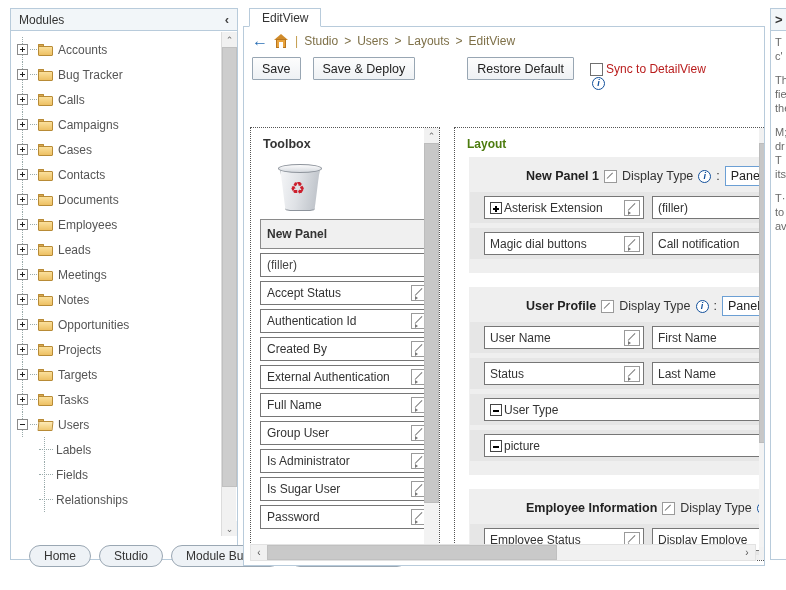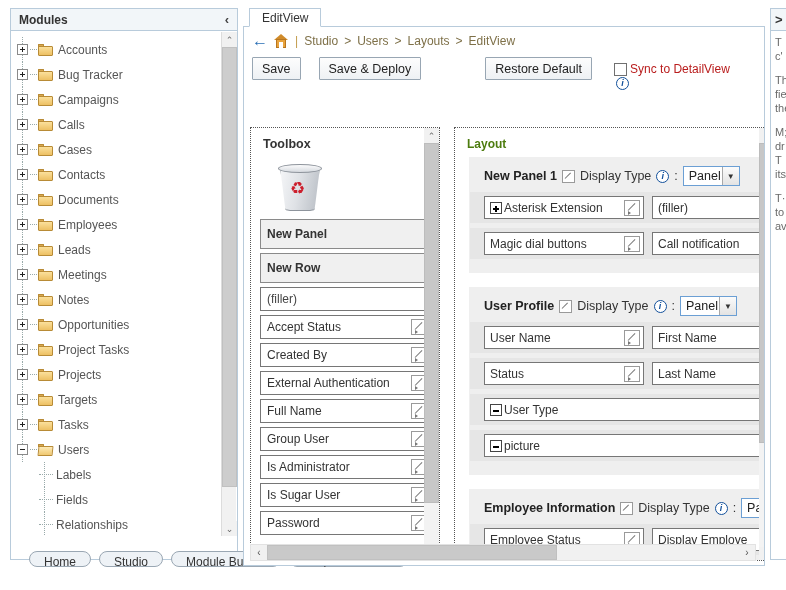--- a/index.html
+++ b/index.html
@@ -21,21 +21,21 @@
     border: 1px solid #b8cbdb;
     background: #fff;
   }
   .sidebar-header {
     height: 22px; background: #f2f6f9;
     border-bottom: 1px solid #b8cbdb;
     display: flex; align-items: center;
     padding: 0 6px 0 8px;
     position: relative;
   }
-  .sidebar-title { font-weight: bold; font-size: 12px; color: #333; }
+  .sidebar-title { font-weight: normal; font-size: 12px; color: #333; }
   .collapse-caret {
     position: absolute; right: 8px; top: 3px;
     font-size: 13px; color: #444; font-weight: bold;
     line-height: 16px; cursor: pointer;
   }
   .tree-wrap {
     position: absolute; left:0; top: 22px;
     width: 226px; height: 505px;
     overflow: hidden;
   }
@@ -104,21 +104,21 @@
     background: #cdcdcd; border: 1px solid #c0c0c0;
     cursor: pointer;
   }
 
   
   .bottom-nav {
     position: absolute; left: 18px; bottom: -8px;
     display: flex; gap: 8px; overflow: hidden;
   }
   .bnav-btn {
-    height: 16px; padding: 3px 14px;
+    height: 22px; padding: 3px 14px;
     border: 1px solid #9aa7b3; background: #eef2f6;
     font-size: 12px; color: #333; border-radius: 11px;
     white-space: nowrap;
   }
 
   
   .main {
     position: absolute; left: 243px; top: 8px;
     width: 522px; height: 558px;
   }
@@ -163,21 +163,21 @@
     position: absolute; left: 6px; top: 8px; width: 4px; height: 6px;
     background: #fff;
   }
   .bc-sep { color: #c29b4b; margin: 0 2px; }
   .bc-link { color: #7e7048; }
   .bc-gt { color: #7e7048; margin: 0 2px; }
 
   
   .toolbar {
     display: flex; align-items: center;
-    padding: 2px 8px 6px 8px; gap: 18px;
+    padding: 2px 8px 6px 8px; gap: 12px;
     position: relative;
   }
   .btn {
     height: 23px; padding: 2px 9px;
     border: 1px solid #98a6b3;
     background: linear-gradient(#fdfdfd, #eef1f4);
     font-size: 12.5px; color: #222; border-radius: 1px;
     cursor: pointer; white-space: nowrap;
     display: flex; align-items: center;
   }
@@ -293,21 +293,21 @@
   .lpanel {
     margin: 0 0 14px 14px; background: #efefef;
     border: 1px solid #efefef; padding: 6px 0 8px 0;
     width: 400px;
   }
   .lpanel-head {
     display: flex; align-items: center;
     padding: 2px 0 6px 14px; gap: 5px;
     font-size: 12.5px;
   }
-  .lpanel-name { font-weight: bold; color: #222; }
+  .lpanel-name { font-weight: bold; color: #222; margin-left: 42px; }
   .small-pencil {
     width: 13px; height: 13px; position: relative;
     border: 1px solid #9a9a9a; background: #fff; cursor: pointer;
     display:inline-block;
   }
   .small-pencil::before {
     content:''; position:absolute; left:2px; top:7px; width:8px; height:1px;
     background:#777; transform: rotate(-45deg); transform-origin:left center;
   }
   .dtype-label { color: #333; }
@@ -431,40 +431,40 @@
             <span class="tree-label">Bug Tracker</span>
           </div>
           <div class="tree-row">
             <span class="vdots"></span>
             <span class="expander plus"></span>
             <span class="dotline"></span>
             <span class="folder">
               <span class="tab"></span>
               <span class="body"></span>
             </span>
+            <span class="tree-label">Calls</span>
+          </div>
+          <div class="tree-row">
+            <span class="vdots"></span>
+            <span class="expander plus"></span>
+            <span class="dotline"></span>
+            <span class="folder">
+              <span class="tab"></span>
+              <span class="body"></span>
+            </span>
             <span class="tree-label">Campaigns</span>
           </div>
           <div class="tree-row">
             <span class="vdots"></span>
             <span class="expander plus"></span>
             <span class="dotline"></span>
             <span class="folder">
               <span class="tab"></span>
               <span class="body"></span>
             </span>
-            <span class="tree-label">Calls</span>
-          </div>
-          <div class="tree-row">
-            <span class="vdots"></span>
-            <span class="expander plus"></span>
-            <span class="dotline"></span>
-            <span class="folder">
-              <span class="tab"></span>
-              <span class="body"></span>
-            </span>
             <span class="tree-label">Cases</span>
           </div>
           <div class="tree-row">
             <span class="vdots"></span>
             <span class="expander plus"></span>
             <span class="dotline"></span>
             <span class="folder">
               <span class="tab"></span>
               <span class="body"></span>
             </span>
@@ -522,30 +522,20 @@
           </div>
           <div class="tree-row">
             <span class="vdots"></span>
             <span class="expander plus"></span>
             <span class="dotline"></span>
             <span class="folder">
               <span class="tab"></span>
               <span class="body"></span>
             </span>
             <span class="tree-label">Opportunities</span>
-          </div>
-          <div class="tree-row">
-            <span class="vdots"></span>
-            <span class="expander plus"></span>
-            <span class="dotline"></span>
-            <span class="folder">
-              <span class="tab"></span>
-              <span class="body"></span>
-            </span>
-            <span class="tree-label">Project Tasks</span>
           </div>
           <div class="tree-row">
             <span class="vdots"></span>
             <span class="expander plus"></span>
             <span class="dotline"></span>
             <span class="folder">
               <span class="tab"></span>
               <span class="body"></span>
             </span>
             <span class="tree-label">Projects</span>
@@ -654,28 +644,29 @@
           <div class="toolbox-title">Toolbox</div>
           <div class="trash">
             <span class="can"></span>
               <span class="lid"></span>
             <span class="recycle">♻</span>
           </div>
           <div class="tb-list" id="toolbox-list">
               <div class="tb-item big">
                 <span>New Panel</span>
               </div>
-              <div class="tb-item big">
-                <span>New Row</span>
-              </div>
               <div class="tb-item filler">
                 <span>(filler)</span>
               </div>
               <div class="tb-item">
                 <span>Accept Status</span>
+                <span class="pencil"></span>
+              </div>
+              <div class="tb-item">
+                <span>Authentication Id</span>
                 <span class="pencil"></span>
               </div>
               <div class="tb-item">
                 <span>Created By</span>
                 <span class="pencil"></span>
               </div>
               <div class="tb-item">
                 <span>External Authentication</span>
                 <span class="pencil"></span>
               </div>

